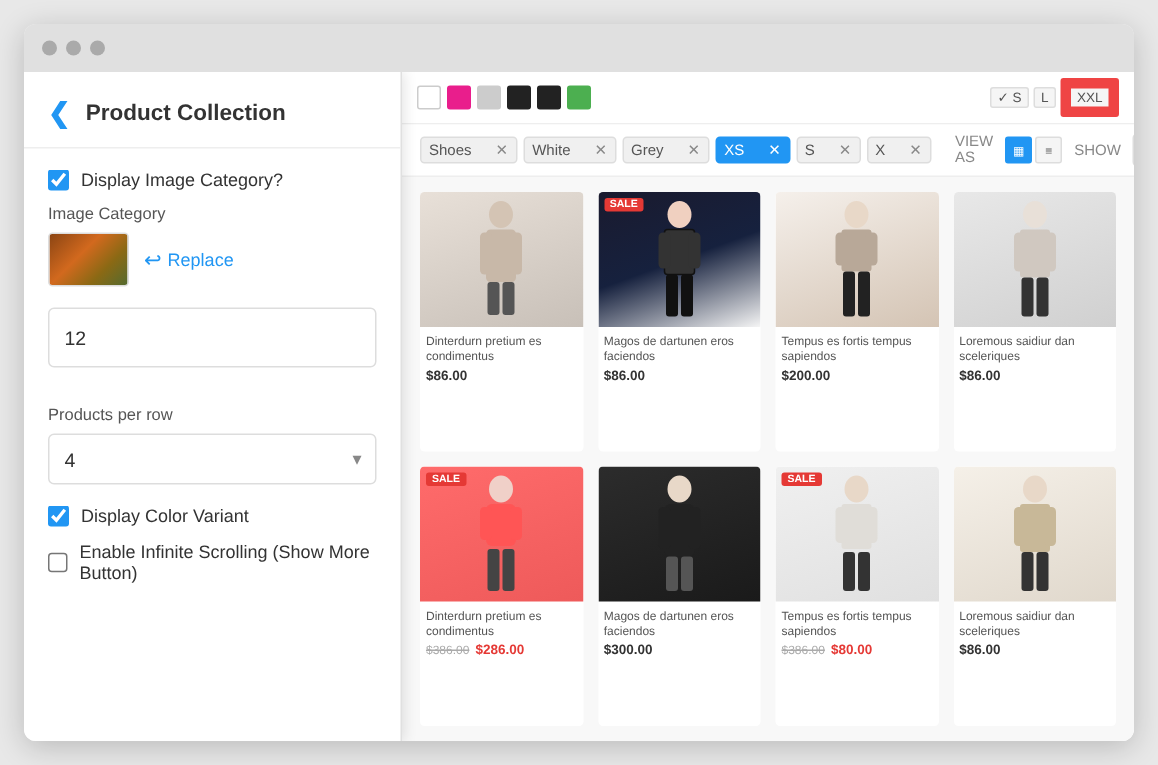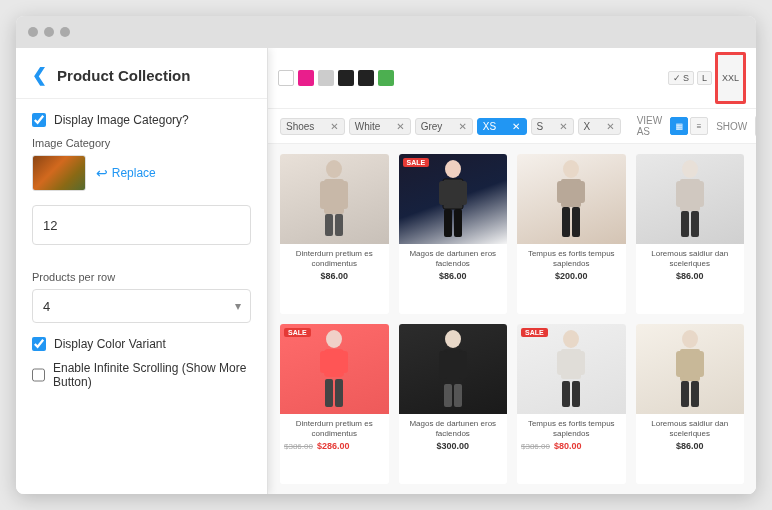--- a/index.html
+++ b/index.html
@@ -275,21 +275,20 @@
       left: 4px;
       background: #e53935;
       color: #fff;
       font-size: 7px;
       font-weight: 700;
       padding: 1px 4px;
       border-radius: 2px;
     }
     .product-info {
       padding: 5px 4px 6px;
-      text-align: center;
     }
     .product-name {
       font-size: 8px;
       color: #555;
       margin-bottom: 3px;
       line-height: 1.2;
     }
     .product-price {
       font-size: 9px;
       color: #333;
@@ -396,21 +395,21 @@
         <div style="width:16px;height:16px;border-radius:2px;background:#e91e8c;cursor:pointer;"></div>
         <div style="width:16px;height:16px;border-radius:2px;background:#ccc;cursor:pointer;"></div>
         <div style="width:16px;height:16px;border-radius:2px;background:#222;cursor:pointer;"></div>
         <div style="width:16px;height:16px;border-radius:2px;background:#222;cursor:pointer;"></div>
         <div style="width:16px;height:16px;border-radius:2px;background:#4caf50;cursor:pointer;"></div>
         <div style="flex:1;"></div>
 
         <div style="display:flex;align-items:center;gap:3px;">
           <span style="font-size:9px;color:#555;padding:1px 4px;border:1px solid #ddd;border-radius:2px;background:#f5f5f5;cursor:pointer;">✓ S</span>
           <span style="font-size:9px;color:#555;padding:1px 4px;border:1px solid #ddd;border-radius:2px;background:#f5f5f5;cursor:pointer;">L</span>
-          <span style="font-size:9px;color:#555;padding:18px 4px;border:3px solid #ef4444;border-radius:2px;background:#f5f5f5;cursor:pointer;">XXL</span>
+          <span style="font-size:9px;color:#555;padding:1px 4px;border:7px solid #ef4444;border-radius:2px;background:#f5f5f5;cursor:pointer;">XXL</span>
         </div>
       </div>
 
       <div class="toolbar">
         <div class="toolbar-left">
           <span class="filter-tag">
             <span>Shoes</span>
             <span class="remove">✕</span>
           </span>
           <span class="filter-tag">

